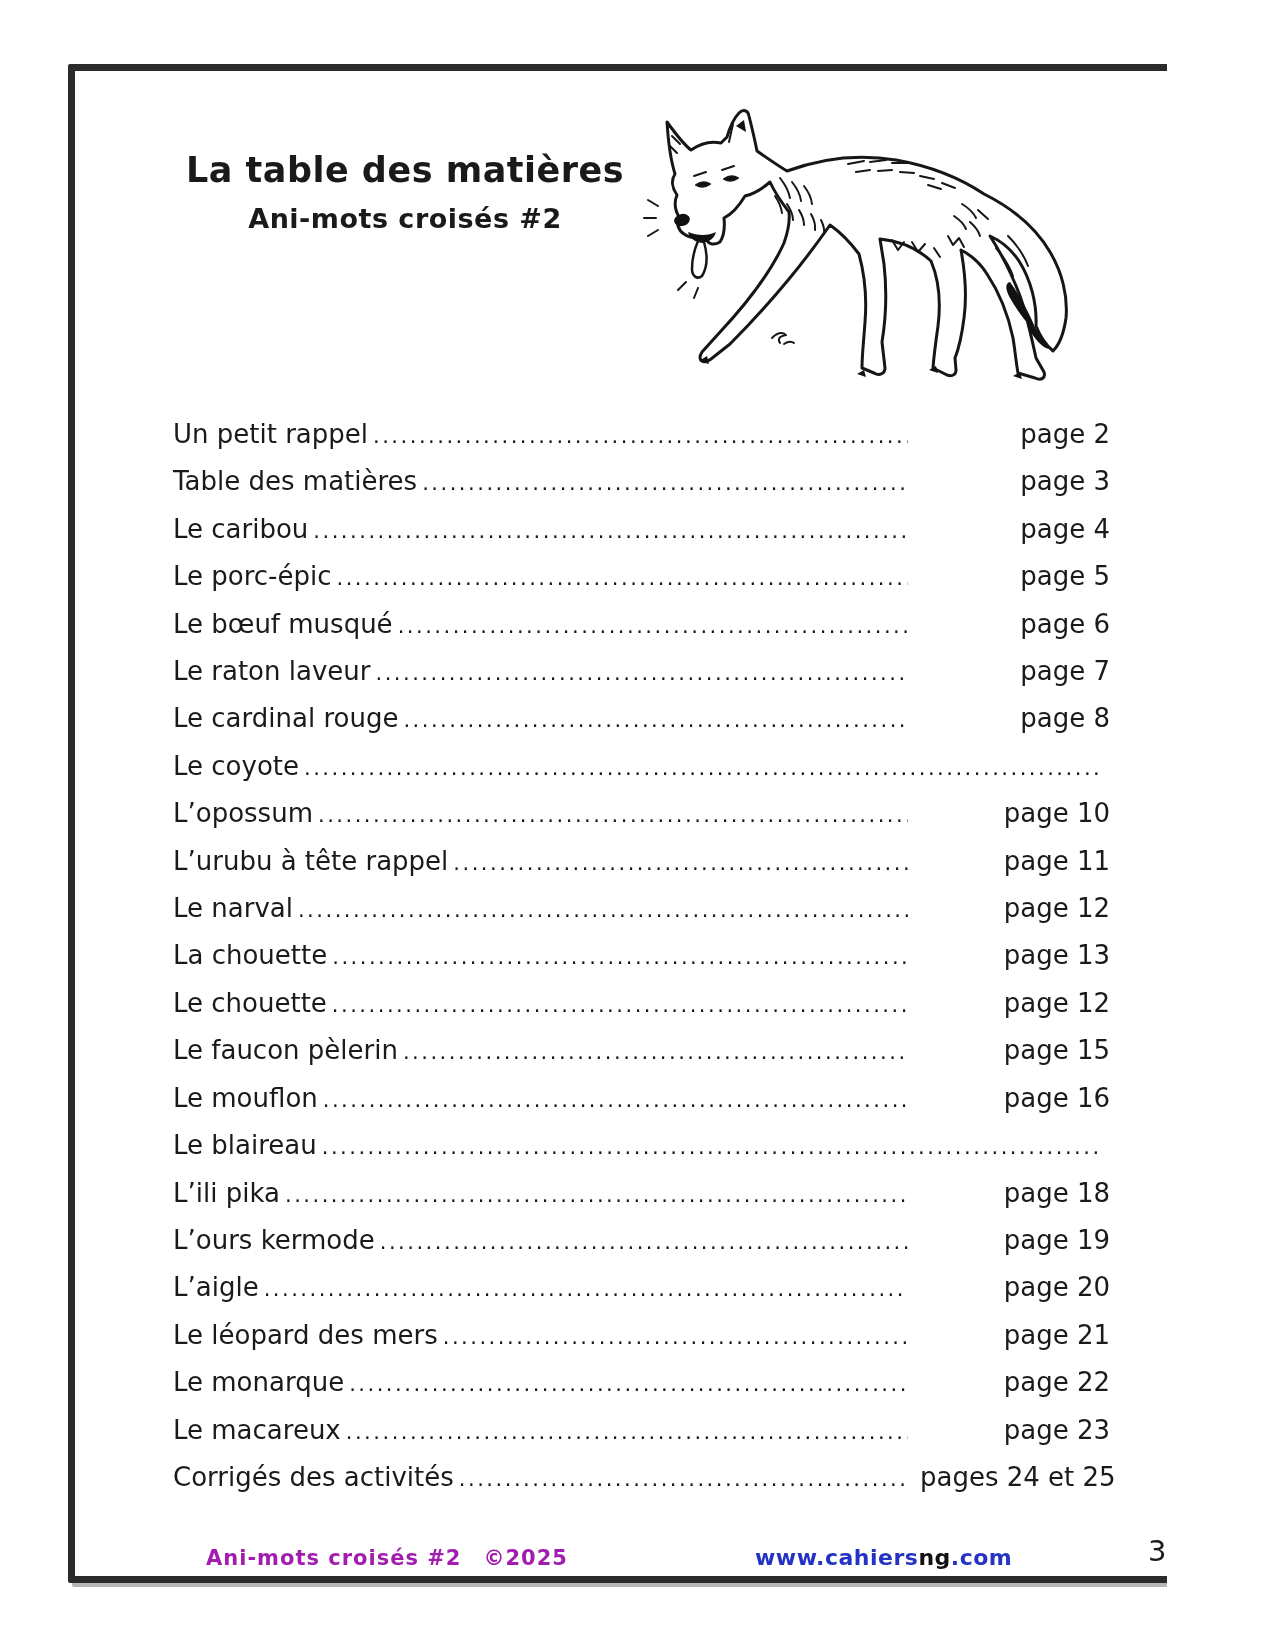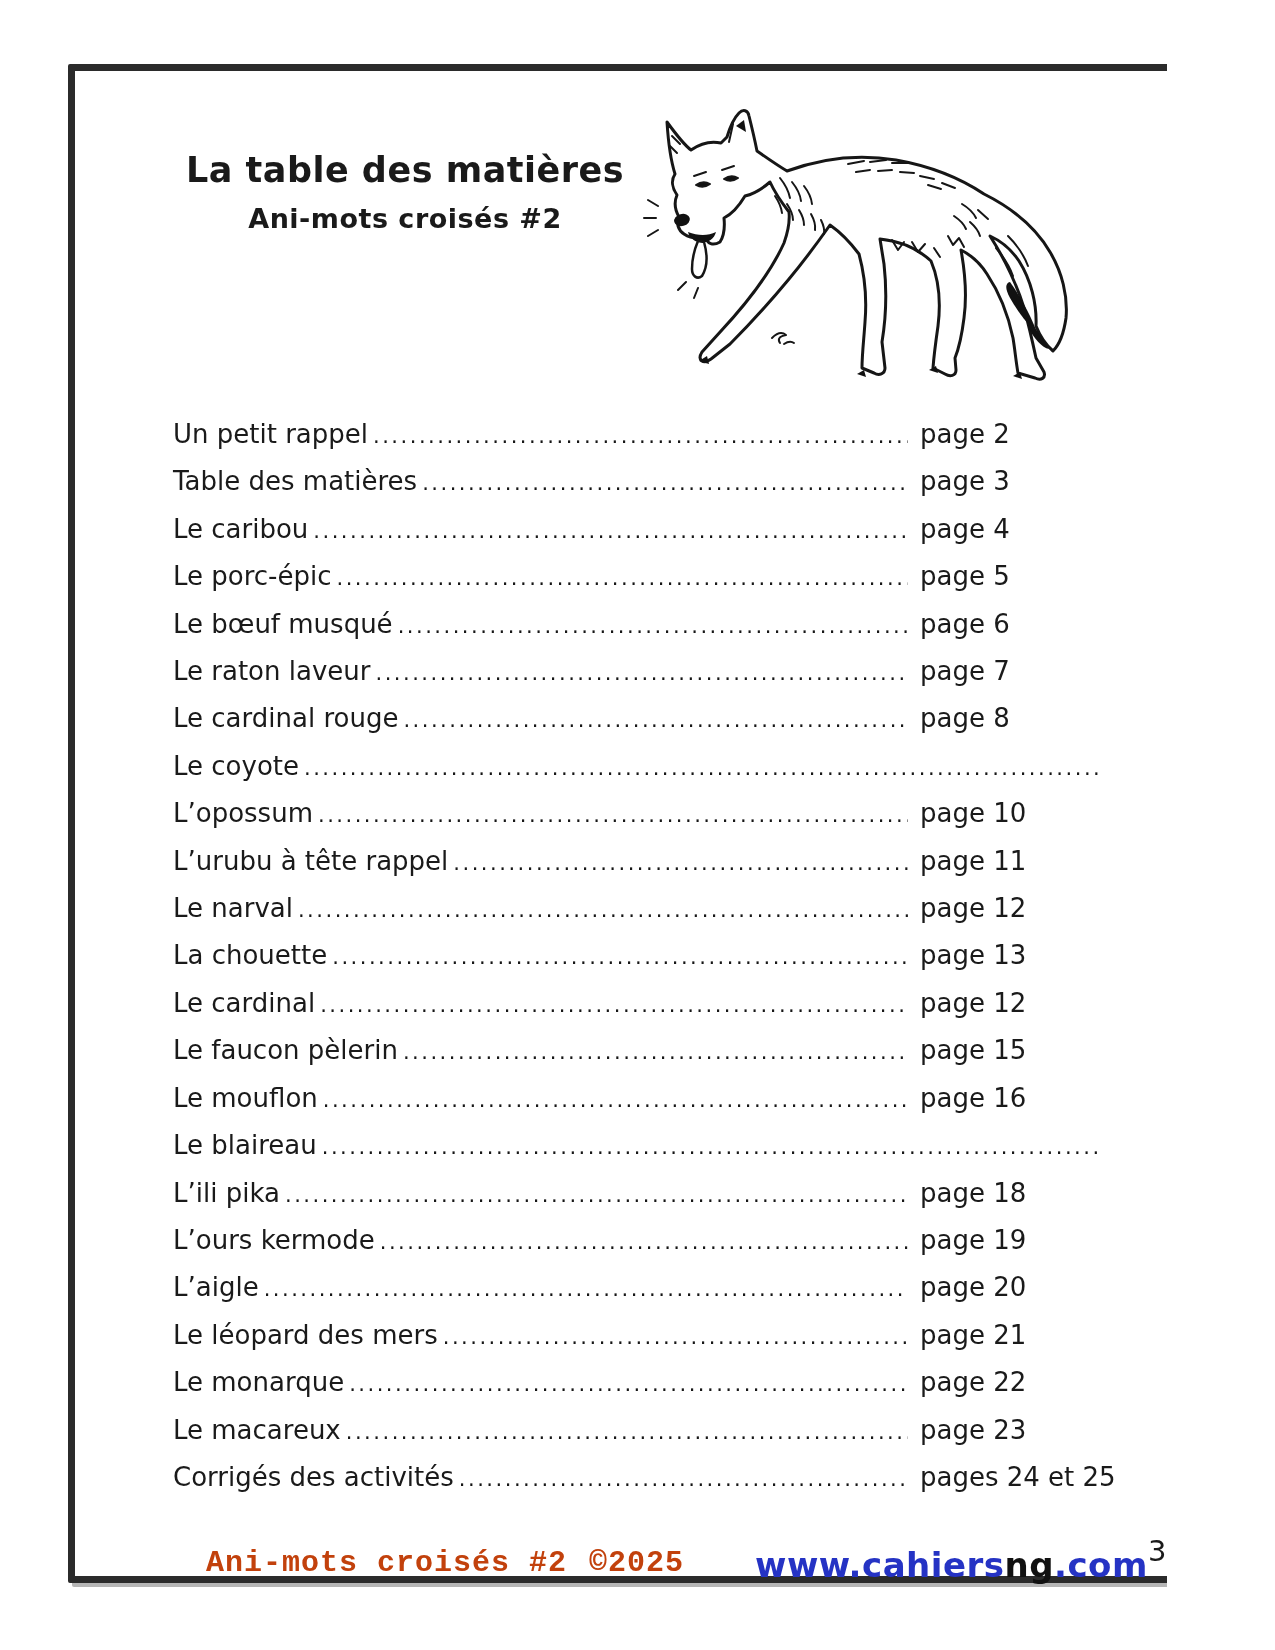--- a/index.html
+++ b/index.html
@@ -13,28 +13,28 @@
     box-shadow:4px 4px 0 rgba(110,110,110,.5);
   }
   .title-block{position:absolute;left:165px;top:150px;width:480px;text-align:center;}
   .title-main{font-size:35px;font-weight:bold;letter-spacing:.5px;line-height:1.15;}
   .title-sub{font-size:27px;font-weight:bold;margin-top:13px;letter-spacing:.5px;}
   .coyote{position:absolute;left:612px;top:86px;width:478px;height:302px;}
   .toc{position:absolute;left:173px;top:412px;width:937px;}
   .toc-row{display:flex;align-items:baseline;font-size:26px;line-height:45.4px;white-space:nowrap;}
   .toc-label{flex:none;}
   .toc-leader{flex:1 1 auto;overflow:hidden;font-size:21px;letter-spacing:2.5px;margin:0 12px 0 5px;color:#161616;}
-  .toc-page{flex:none;width:190px;text-align:left;}
+  .toc-page{flex:none;width:190px;text-align:right;}
   .footer-series{
-    position:absolute;left:206px;top:1546px;font-size:30px;font-weight:bold;
-    color:#c2410c;letter-spacing:1px;white-space:nowrap;font-family:Liberation Mono, monospace;
+    position:absolute;left:206px;top:1546px;font-size:21px;font-weight:bold;
+    color:#a21caf;letter-spacing:1px;white-space:nowrap;
   }
   .footer-series .sep{display:inline-block;width:22px;}
   .footer-url{
-    position:absolute;left:755px;top:1545px;font-size:34px;font-weight:bold;
+    position:absolute;left:755px;top:1545px;font-size:22px;font-weight:bold;
     letter-spacing:.5px;white-space:nowrap;color:#2533c4;
   }
   .footer-url .url-dark{color:#111111;}
   .page-num{position:absolute;left:1148px;top:1534px;font-size:29px;color:#1a1a1a;}
 </style>
 </head>
 <body>
 
 <div class="page">
 
@@ -184,21 +184,21 @@
         <span class="toc-label">Le narval</span>
         <span class="toc-leader">................................................................................................................................................................</span>
         <span class="toc-page">page 12</span>
       </div>
       <div class="toc-row">
         <span class="toc-label">La chouette</span>
         <span class="toc-leader">................................................................................................................................................................</span>
         <span class="toc-page">page 13</span>
       </div>
       <div class="toc-row">
-        <span class="toc-label">Le cardinal</span>
+        <span class="toc-label">Le chouette</span>
         <span class="toc-leader">................................................................................................................................................................</span>
         <span class="toc-page">page 12</span>
       </div>
       <div class="toc-row">
         <span class="toc-label">Le faucon pèlerin</span>
         <span class="toc-leader">................................................................................................................................................................</span>
         <span class="toc-page">page 15</span>
       </div>
       <div class="toc-row">
         <span class="toc-label">Le mouflon</span>

